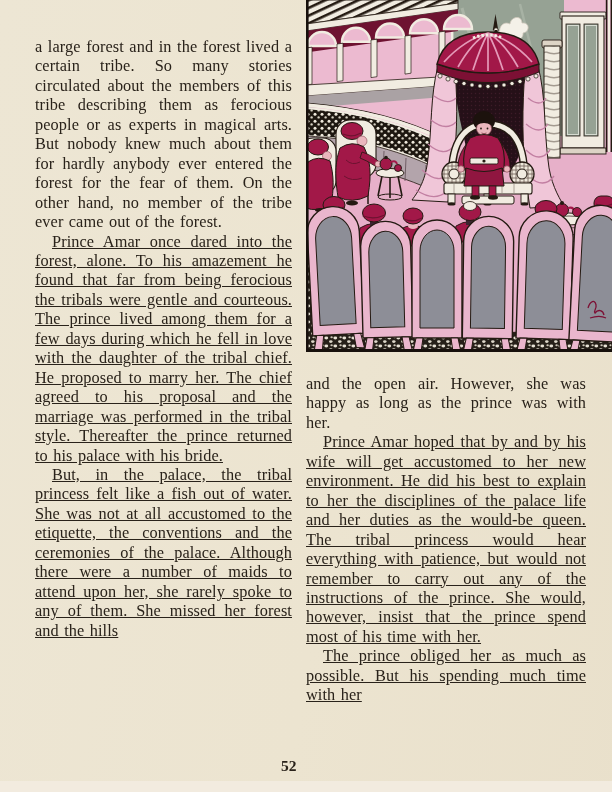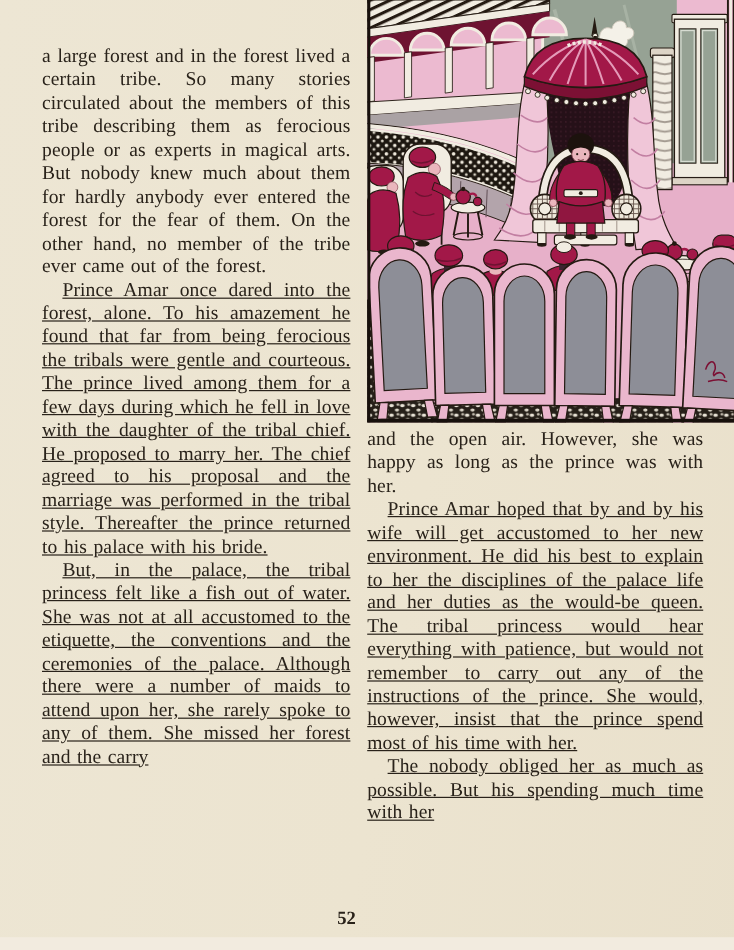--- a/index.html
+++ b/index.html
@@ -8,41 +8,41 @@
     position:relative;width:612px;height:792px;margin:0 auto;overflow:hidden;
     background:linear-gradient(100deg,#ede6d4 0%,#ece4d0 55%,#e9e0cb 100%);
     padding-left:20px;
   }
   .textcol{
     position:absolute;font-family:"Liberation Serif", serif;
     font-size:16.3px;line-height:19.45px;color:#29221a;
     text-align:justify;letter-spacing:.1px;word-spacing:1.2px;
   }
   .col-left{left:35px;top:37px;width:257px;}
-  .col-right{left:306px;top:356px;width:280px;}
+  .col-right{left:306px;top:374px;width:280px;}
   .textcol p{margin:0;}
   .textcol p.indent{text-indent:17px;text-decoration:underline;}
   .pagenum{
     position:absolute;left:281px;top:757px;
     font-family:"Liberation Serif", serif;font-weight:bold;
     font-size:15.5px;color:#29221a;
   }
   .illus{position:absolute;left:306px;top:0;width:306px;height:352px;margin:0;}
   .illus svg{display:block;}
   .bottom-edge{position:absolute;left:0;bottom:0;width:612px;height:11px;background:#f2ebdf;}
 </style>
 </head>
 <body>
 
 <div class="sheet">
 
   <section class="textcol col-left">
     <p>a large forest and in the forest lived a certain tribe. So many stories circulated about the members of this tribe describing them as ferocious people or as experts in magical arts. But nobody knew much about them for hardly anybody ever entered the forest for the fear of them. On the other hand, no member of the tribe ever came out of the forest.</p>
     <p class="indent">Prince Amar once dared into the forest, alone. To his amazement he found that far from being ferocious the tribals were gentle and courteous. The prince lived among them for a few days during which he fell in love with the daughter of the tribal chief. He proposed to marry her. The chief agreed to his proposal and the marriage was performed in the tribal style. Thereafter the prince returned to his palace with his bride.</p>
-    <p class="indent">But, in the palace, the tribal princess felt like a fish out of water. She was not at all accustomed to the etiquette, the conventions and the ceremonies of the palace. Although there were a number of maids to attend upon her, she rarely spoke to any of them. She missed her forest and the carry</p>
+    <p class="indent">But, in the palace, the tribal princess felt like a fish out of water. She was not at all accustomed to the etiquette, the conventions and the ceremonies of the palace. Although there were a number of maids to attend upon her, she rarely spoke to any of them. She missed her forest and the hills</p>
   </section>
 
   <figure class="illus">
     <svg viewBox="0 0 306 352" width="306" height="352" role="img">
       <defs>
         <pattern id="diagStripes" width="7" height="7" patternUnits="userSpaceOnUse" patternTransform="rotate(65)">
           <rect width="7" height="7" fill="#f1ece1"></rect>
             <rect width="2.6" height="7" fill="#241a12"></rect>
         </pattern>
         <pattern id="pebble" width="9" height="8" patternUnits="userSpaceOnUse">
@@ -311,18 +311,18 @@
       <path d="M282,308 c2,-7 7,-9 8,-3 c1,4 -3,6 -1,8 c3,-4 8,-3 9,2 m-14,3 c6,-2 12,-2 16,0" stroke="#7c1034" stroke-width="1.3" fill="none"></path>
 
       <rect x="0" y="0" width="2.6" height="352" fill="#17100c"></rect>
       <rect x="0" y="349" width="306" height="3" fill="#17100c"></rect>
     </svg>
   </figure>
 
   <section class="textcol col-right">
     <p>and the open air. However, she was happy as long as the prince was with her.</p>
     <p class="indent">Prince Amar hoped that by and by his wife will get accustomed to her new environment. He did his best to explain to her the disciplines of the palace life and her duties as the would-be queen. The tribal princess would hear everything with patience, but would not remember to carry out any of the instructions of the prince. She would, however, insist that the prince spend most of his time with her.</p>
-    <p class="indent">The nobody obliged her as much as possible. But his spending much time with her</p>
+    <p class="indent">The prince obliged her as much as possible. But his spending much time with her</p>
   </section>
 
   <div class="pagenum">52</div>
   <div class="bottom-edge"></div>
 </div>
 
 </body></html>

